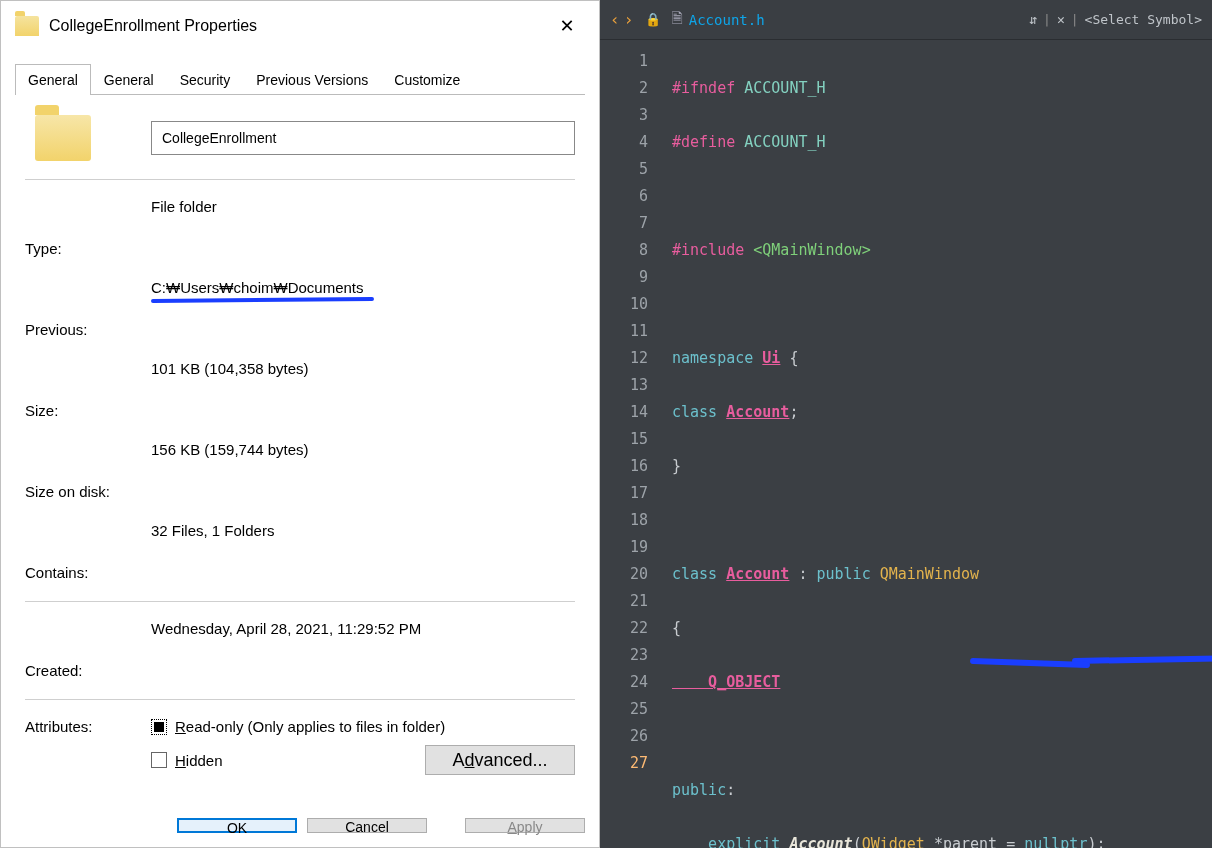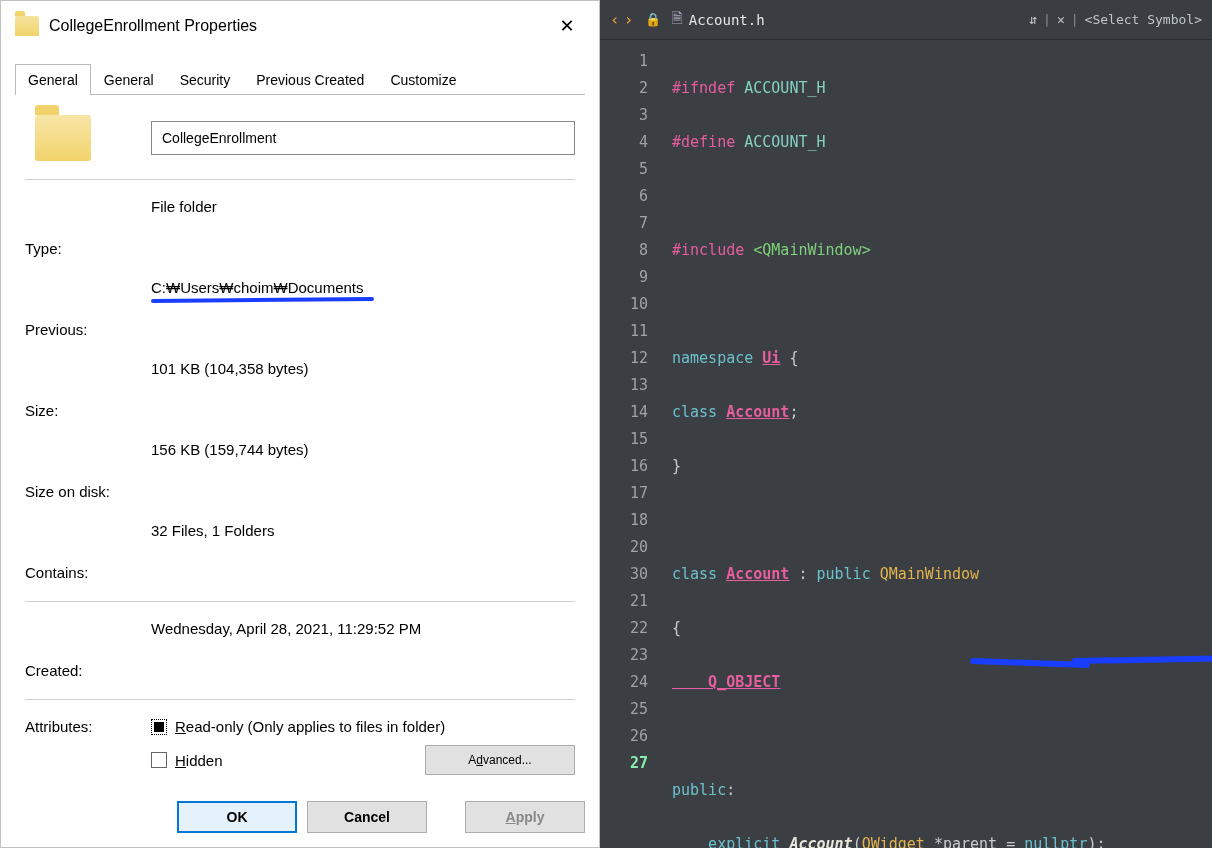--- a/index.html
+++ b/index.html
@@ -30,40 +30,40 @@
   .underline-blue { position: relative; display:inline-block; }
   .underline-blue::after { content:""; position:absolute; left:0; right:-10px; bottom:-6px; height:4px; background: #1a3eff; border-radius:2px; transform: rotate(-0.5deg); }
   .attr-block { display:flex; font-size:15px; padding-top:18px; }
   .attr-block .label { width:126px; }
   .attr-right { flex:1; }
   .chk-line { display:flex; align-items:center; margin-bottom: 10px; }
   .chk { width:16px; height:16px; border:1px dotted #000; margin-right:8px; display:flex; align-items:center; justify-content:center; }
   .chk .fill { width:10px; height:10px; background:#000; }
   .chk2 { width:16px; height:16px; border:1px solid #666; margin-right:8px; }
   .adv-row{ display:flex; align-items:center; justify-content:space-between;}
-  .adv-btn { width: 150px; height:30px; border:1px solid #adadad; background:#e1e1e1; cursor:pointer; font-size:12px;}
+  .adv-btn { width: 150px; height:30px; border:1px solid #adadad; background:#e1e1e1; cursor:pointer; font-size:18px;}
   .btn-row { display:flex; justify-content:flex-end; gap:10px; padding: 14px; }
-  .btn { width:120px; height:32px; border:1px solid #adadad; background:#e1e1e1; font-size:14px; cursor:pointer;font-weight:bold; }
+  .btn { width:120px; height:15px; border:1px solid #adadad; background:#e1e1e1; font-size:14px; cursor:pointer; }
   .btn.primary { border:2px solid #0078d7; background:#e5f1fb; }
   .btn.disabled { color:#888;margin-left:28px; }
   .ul { text-decoration: underline; text-decoration-style: solid; }
 
   
   .editor { flex:1; background:#3b3f44; color:#c8ccd0; display:flex; flex-direction:column; height:848px; font-family: "Consolas","Menlo",monospace; }
   .ed-toolbar { height:40px; background:#3a3e43; display:flex; align-items:center; padding:0 10px; border-bottom:1px solid #2a2d31;}
   .nav-arrows { display:flex; gap:4px; margin-right:12px;}
   .arrow { color:#e9a03b; font-size:16px; cursor:pointer;}
   .lock-i { color:#aab; margin-right:10px; font-size:13px;}
   .file-i { color:#aab; margin-right:6px; font-size:14px;}
-  .file-name { color:#e5e5e5; font-size:14px; margin-right:auto;}
+  .file-name { color:#0ea5e9; font-size:14px; margin-right:auto;}
   .sep { color:#888; margin:0 6px;}
   .symbol-box { color:#bfc4c9; font-size:13px;}
   .ed-body { flex:1; display:flex; overflow:auto;}
   .gutter { width:60px; background:#3b3f44; text-align:right; padding:8px 12px 0 0; color:#9da3a9; font-size:15px; line-height:27px;}
-  .gutter .cur { color:#86efac; font-weight:bold;}
+  .gutter .cur { color:#fdba74; font-weight:normal;}
   .code { flex:1; padding:8px 0 0 12px; font-size:15px; line-height:27px; white-space:pre; position:relative;}
   .c-pre { color:#e85d9e;}
   .c-mac { color:#84d2c1;}
   .c-inc { color:#7fd07a;}
   .c-kw  { color:#6cc0cc; }
   .c-ty  { color:#e85d9e; font-weight:bold;text-decoration:underline;}
   .c-ty2 { color:#e3b34d;}
   .c-id  { color:#e9e6da; font-weight:bold; font-style:italic;}
   .c-pun { color:#c8ccd0;}
   .gline { position:relative;}
@@ -79,21 +79,21 @@
     <div class="title-bar">
       <div class="folder-icon-sm"></div>
       <div class="title-text">CollegeEnrollment Properties</div>
       <div class="close-btn">✕</div>
     </div>
     <div class="props-body">
       <div class="tabs">
         <div class="tab active">General</div>
         <div class="tab">General</div>
         <div class="tab">Security</div>
-        <div class="tab">Previous Created</div>
+        <div class="tab">Previous Versions</div>
         <div class="tab">Customize</div>
       </div>
       <div class="panel">
         <div class="head-row">
           <div class="folder-icon-lg"></div>
           <input class="name-input" value="CollegeEnrollment" style="">
         </div>
         <hr class="hr">
         <div class="rows">
           <div class="row">
@@ -180,22 +180,22 @@
           <div>9</div>
           <div class="gline">10</div>
           <div>11</div>
           <div>12</div>
           <div>13</div>
           <div>14</div>
           <div>15</div>
           <div>16</div>
           <div>17</div>
           <div>18</div>
+          <div>19</div>
           <div>20</div>
-          <div>30</div>
           <div>21</div>
           <div>22</div>
           <div>23</div>
           <div>24</div>
           <div>25</div>
           <div>26</div>
           <div class="cur">27</div>
       </div>
       <div class="code">
 <div><span class="c-pre">#ifndef </span><span class="c-mac">ACCOUNT_H</span></div>

